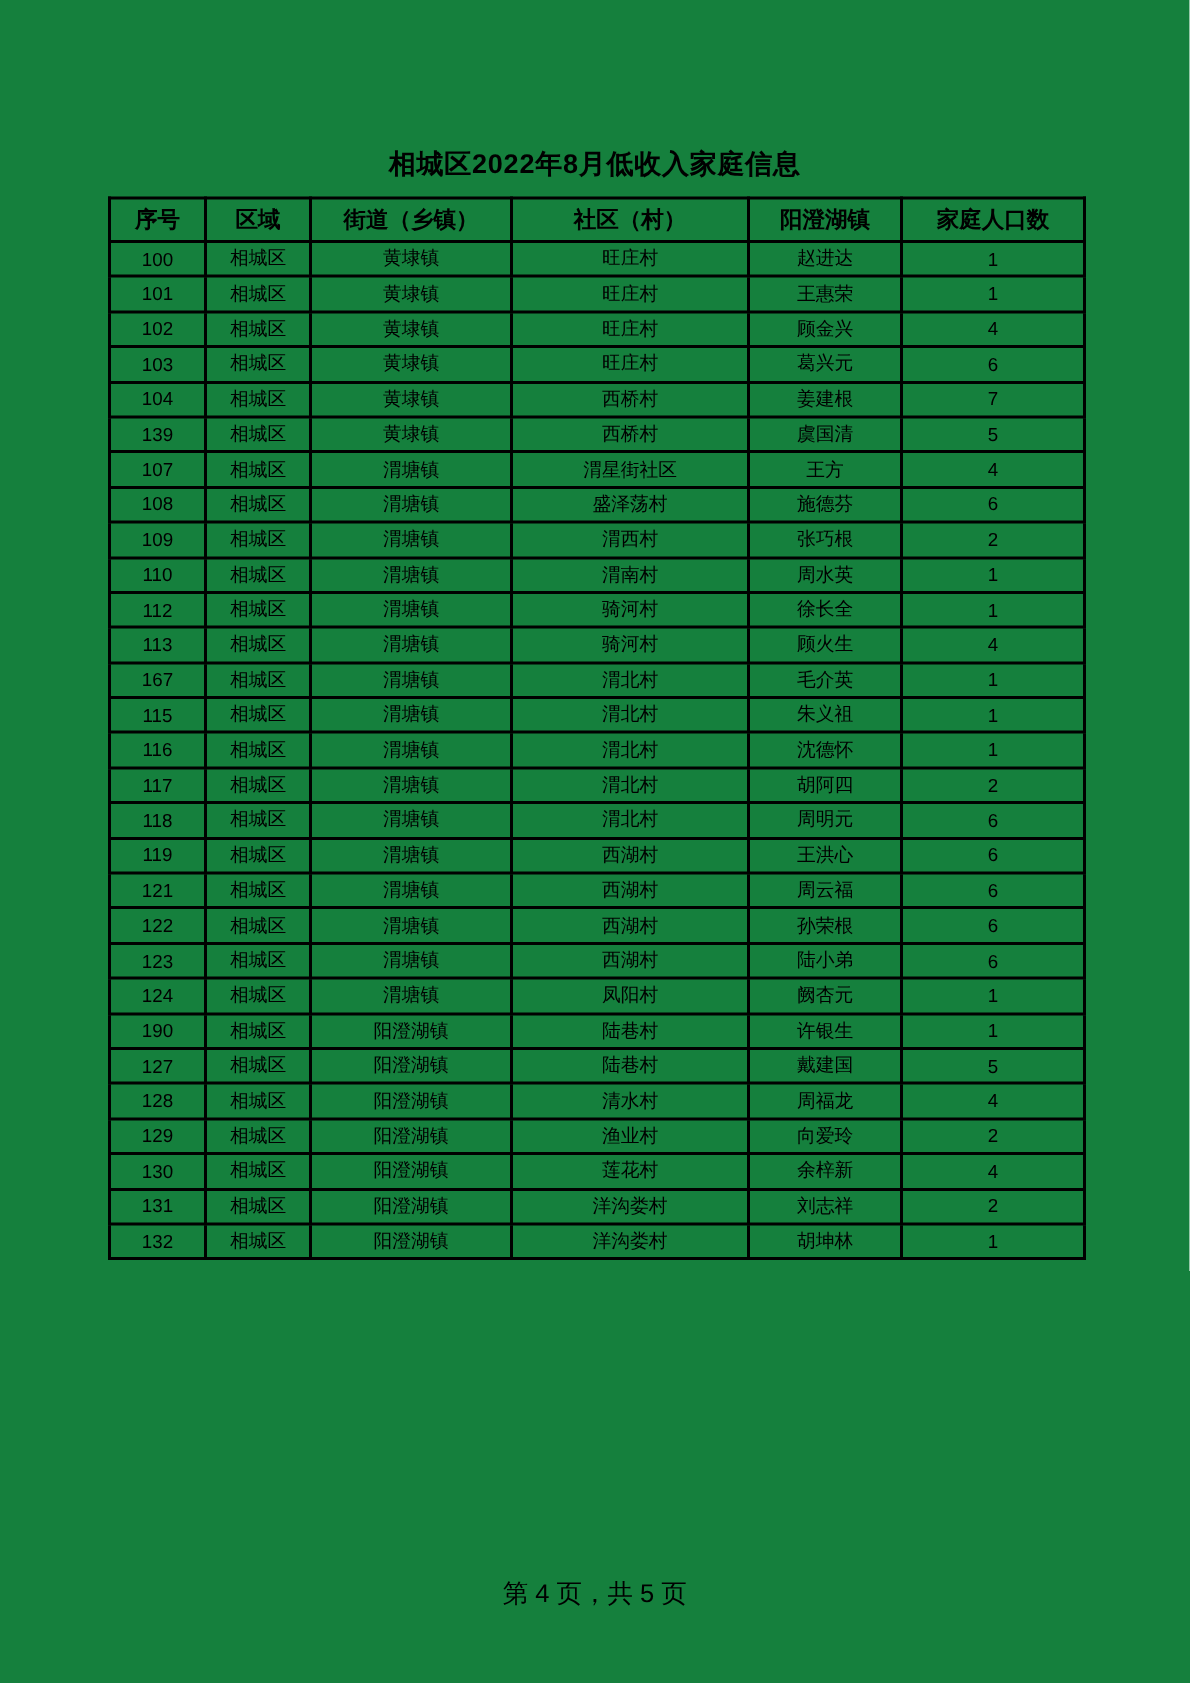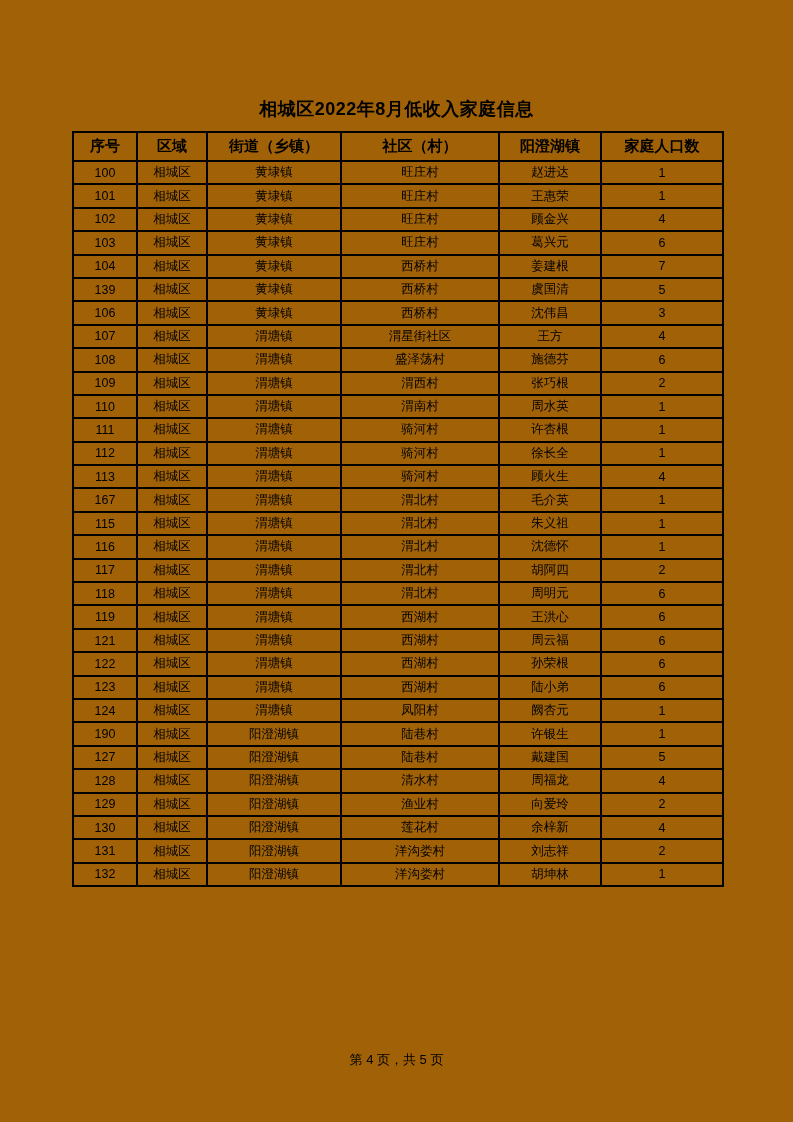--- a/index.html
+++ b/index.html
@@ -4,21 +4,21 @@
 <style>
   html, body {
     margin: 0;
     padding: 0;
     background: #ffffff;
   }
   .page {
     position: relative;
     width: 793px;
     height: 1122px;
-    background: #a16207;
+    background: #15803d;
     font-family: "Liberation Sans", sans-serif;
     color: #000000;
     overflow: hidden;
   }
   .doc-title {
     position: absolute;
     top: 97px;
     left: 0;
     width: 100%;
     text-align: center;
@@ -59,21 +59,21 @@
   .col-street { width: 134px; }
   .col-comm   { width: 158px; }
   .col-name   { width: 102px; }
   .col-count  { width: 122px; }
   .page-footer {
     position: absolute;
     top: 1051px;
     left: 0;
     width: 100%;
     text-align: center;
-    font-size: 13px;
+    font-size: 17px;
     color: #000000;
   }
 </style>
 </head>
 <body>
 
 <div class="page">
 
   <div class="doc-title">相城区2022年8月低收入家庭信息</div>
 
@@ -139,28 +139,20 @@
         </tr>
         <tr>
           <td>139</td>
           <td>相城区</td>
           <td>黄埭镇</td>
           <td>西桥村</td>
           <td>虞国清</td>
           <td>5</td>
         </tr>
         <tr>
-          <td>106</td>
-          <td>相城区</td>
-          <td>黄埭镇</td>
-          <td>西桥村</td>
-          <td>沈伟昌</td>
-          <td>3</td>
-        </tr>
-        <tr>
           <td>107</td>
           <td>相城区</td>
           <td>渭塘镇</td>
           <td>渭星街社区</td>
           <td>王方</td>
           <td>4</td>
         </tr>
         <tr>
           <td>108</td>
           <td>相城区</td>
@@ -179,28 +171,20 @@
         </tr>
         <tr>
           <td>110</td>
           <td>相城区</td>
           <td>渭塘镇</td>
           <td>渭南村</td>
           <td>周水英</td>
           <td>1</td>
         </tr>
         <tr>
-          <td>111</td>
-          <td>相城区</td>
-          <td>渭塘镇</td>
-          <td>骑河村</td>
-          <td>许杏根</td>
-          <td>1</td>
-        </tr>
-        <tr>
           <td>112</td>
           <td>相城区</td>
           <td>渭塘镇</td>
           <td>骑河村</td>
           <td>徐长全</td>
           <td>1</td>
         </tr>
         <tr>
           <td>113</td>
           <td>相城区</td>

